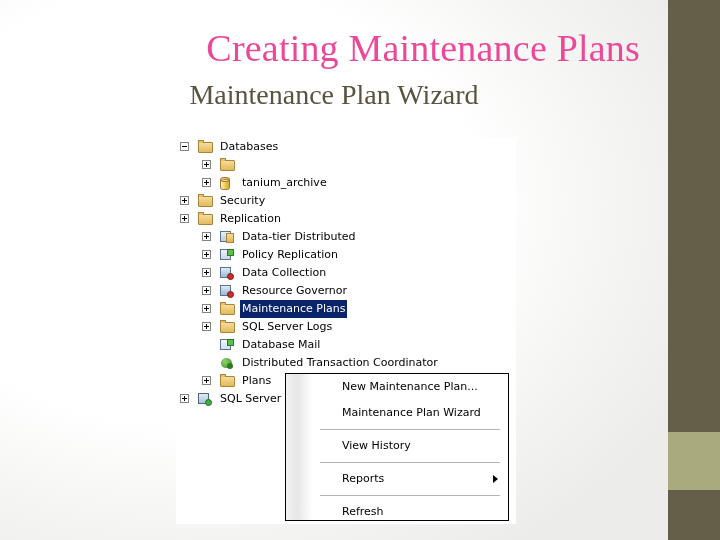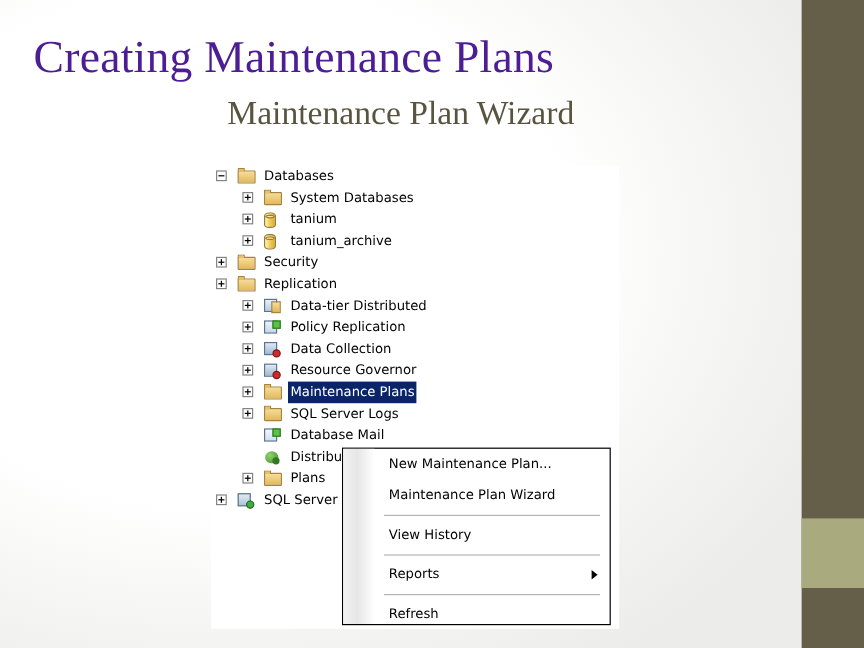--- a/index.html
+++ b/index.html
@@ -26,24 +26,24 @@
     background: #655e48;
   }
   #right-bar-light {
     position: absolute; left: 668px; top: 432px; width: 52px; height: 58px;
     background: #a9aa7e;
   }
 
   
   #title {
     position: absolute; left: 28px; top: 26px; width: 612px;
-    text-align: left;
+    text-align: right;
     font-family: "Liberation Serif", serif;
     font-size: 38px;
-    color: #4c1d95;
+    color: #ec4899;
     letter-spacing: 0.2px;
     white-space: nowrap;
   }
   #subtitle {
     position: absolute; left: 28px; top: 79px; width: 612px;
     text-align: center;
     font-family: "Liberation Serif", serif;
     font-size: 28px;
     color: #595440;
     white-space: nowrap;
@@ -227,21 +227,21 @@
   }
   #menu-gutter {
     position: absolute; left: 0; top: 0;
     width: 26px; height: 100%;
     background: linear-gradient(90deg,#f2f2f2 0%, #e6e6e6 45%, #ffffff 100%);
   }
   .menu-item {
     position: relative;
     height: 26px;
     line-height: 26px;
-    padding-left: 38px;
+    padding-left: 56px;
     white-space: nowrap;
   }
   .menu-sep {
     position: relative;
     height: 1px;
     margin: 3px 8px 3px 34px;
     background: #b5b5b5;
   }
   .submenu-arrow {
     position: absolute;
@@ -269,28 +269,20 @@
       <span style="position:absolute;left:22px;top:0;width:16px;height:18px;">
         <span class="ico folder"></span>
       </span>
       <span class="label" style="left:44px">Databases</span>
     </div>
     <div class="tree-row">
       <span class="exp plus" style="left:26px"></span>
       <span style="position:absolute;left:44px;top:0;width:16px;height:18px;">
         <span class="ico folder"></span>
       </span>
-      <span class="label" style="left:66px">System Databases</span>
-    </div>
-    <div class="tree-row">
-      <span class="exp plus" style="left:26px"></span>
-      <span style="position:absolute;left:44px;top:0;width:16px;height:18px;">
-        <span class="ico db"></span>
-      </span>
-      <span class="label" style="left:66px">tanium</span>
     </div>
     <div class="tree-row">
       <span class="exp plus" style="left:26px"></span>
       <span style="position:absolute;left:44px;top:0;width:16px;height:18px;">
         <span class="ico db"></span>
       </span>
       <span class="label" style="left:66px">tanium_archive</span>
     </div>
     <div class="tree-row">
       <span class="exp plus" style="left:4px"></span>

